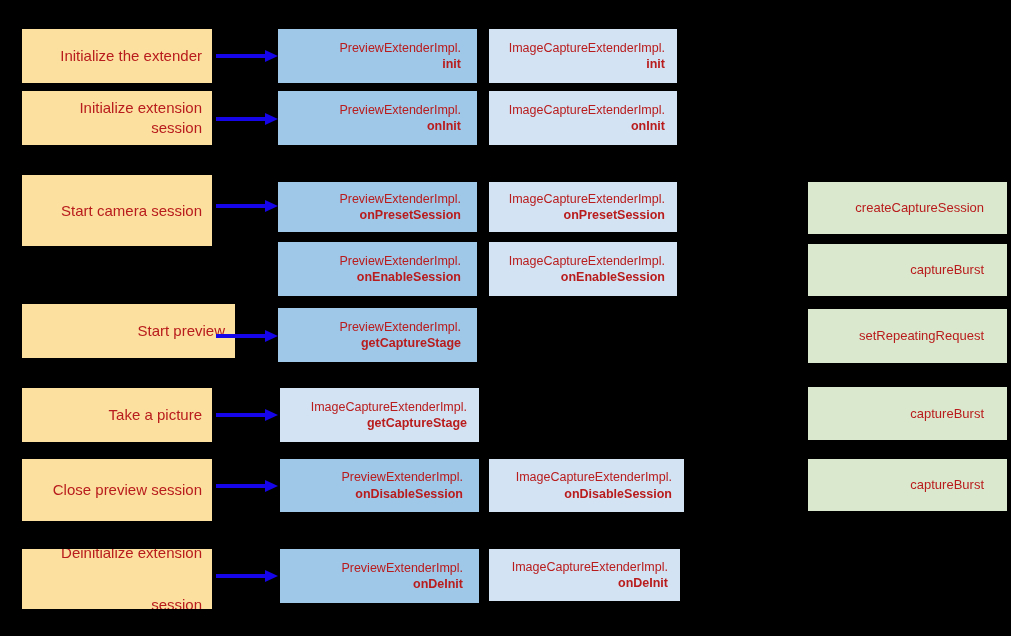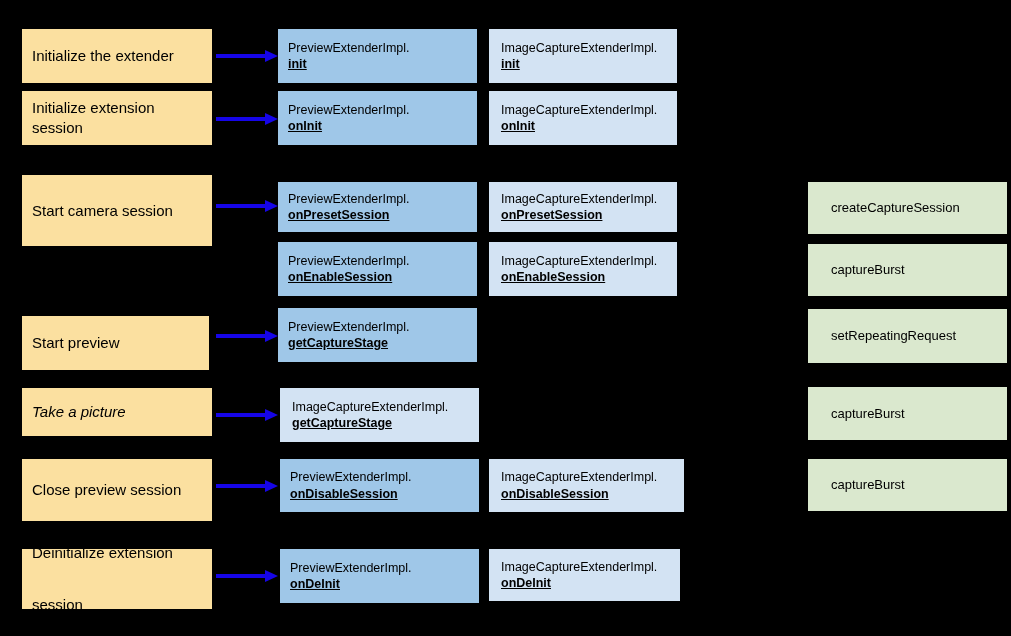--- a/index.html
+++ b/index.html
@@ -17,55 +17,55 @@
     height: 636px;
     background: #000000;
     overflow: hidden;
   }
   .box {
     position: absolute;
     box-sizing: border-box;
     display: flex;
     flex-direction: column;
     justify-content: center;
-    color: #000000;
+    color: #b91c1c;
     line-height: 1.32;
     overflow: hidden;
+    align-items: flex-end;
   }
   .box-stage {
     background: #fbe0a0;
     font-size: 15px;
     padding: 0 10px;
   }
   .box-stage .line { white-space: nowrap; }
   .box-preview {
     background: #9fc7e8;
     font-size: 12.5px;
-    padding: 0 10px;
+    padding: 0 16px;
   }
   .box-capture {
     background: #d3e3f3;
     font-size: 12.5px;
     padding: 0 12px;
   }
   .box-api {
     background: #dae8ce;
     font-size: 13px;
     padding: 0 23px;
   }
   .cls {
     font-weight: normal;
     white-space: nowrap;
     display: block;
   }
   .mth {
     font-weight: bold;
     white-space: nowrap;
     display: block;
-    text-decoration: underline;
   }
   .api-label {
     white-space: nowrap;
     display: block;
   }
   
   .arrow {
     position: absolute;
     height: 12px;
     pointer-events: none;
@@ -98,25 +98,25 @@
 
   <div class="box box-stage" style="left:22px; top:91px; width:190px; height:54px;">
     <span class="line">Initialize extension</span>
     <span class="line">session</span>
   </div>
 
   <div class="box box-stage" style="left:22px; top:175px; width:190px; height:71px;">
     <span class="line">Start camera session</span>
   </div>
 
-  <div class="box box-stage" style="left:22px; top:316px; width:187px; height:54px;">
+  <div class="box box-stage" style="left:22px; top:304px; width:213px; height:54px;">
     <span class="line">Start preview</span>
   </div>
 
-  <div class="box box-stage" style="left:22px; top:388px; width:190px; height:48px;font-style:italic;">
+  <div class="box box-stage" style="left:22px; top:388px; width:190px; height:54px;">
     <span class="line">Take a picture</span>
   </div>
 
   <div class="box box-stage" style="left:22px; top:459px; width:190px; height:62px;">
     <span class="line">Close preview session</span>
   </div>
 
   <div class="box box-stage" style="left:22px; top:549px; width:190px; height:60px;gap:32px;">
     <span class="line">Deinitialize extension</span>
     <span class="line">session</span>

